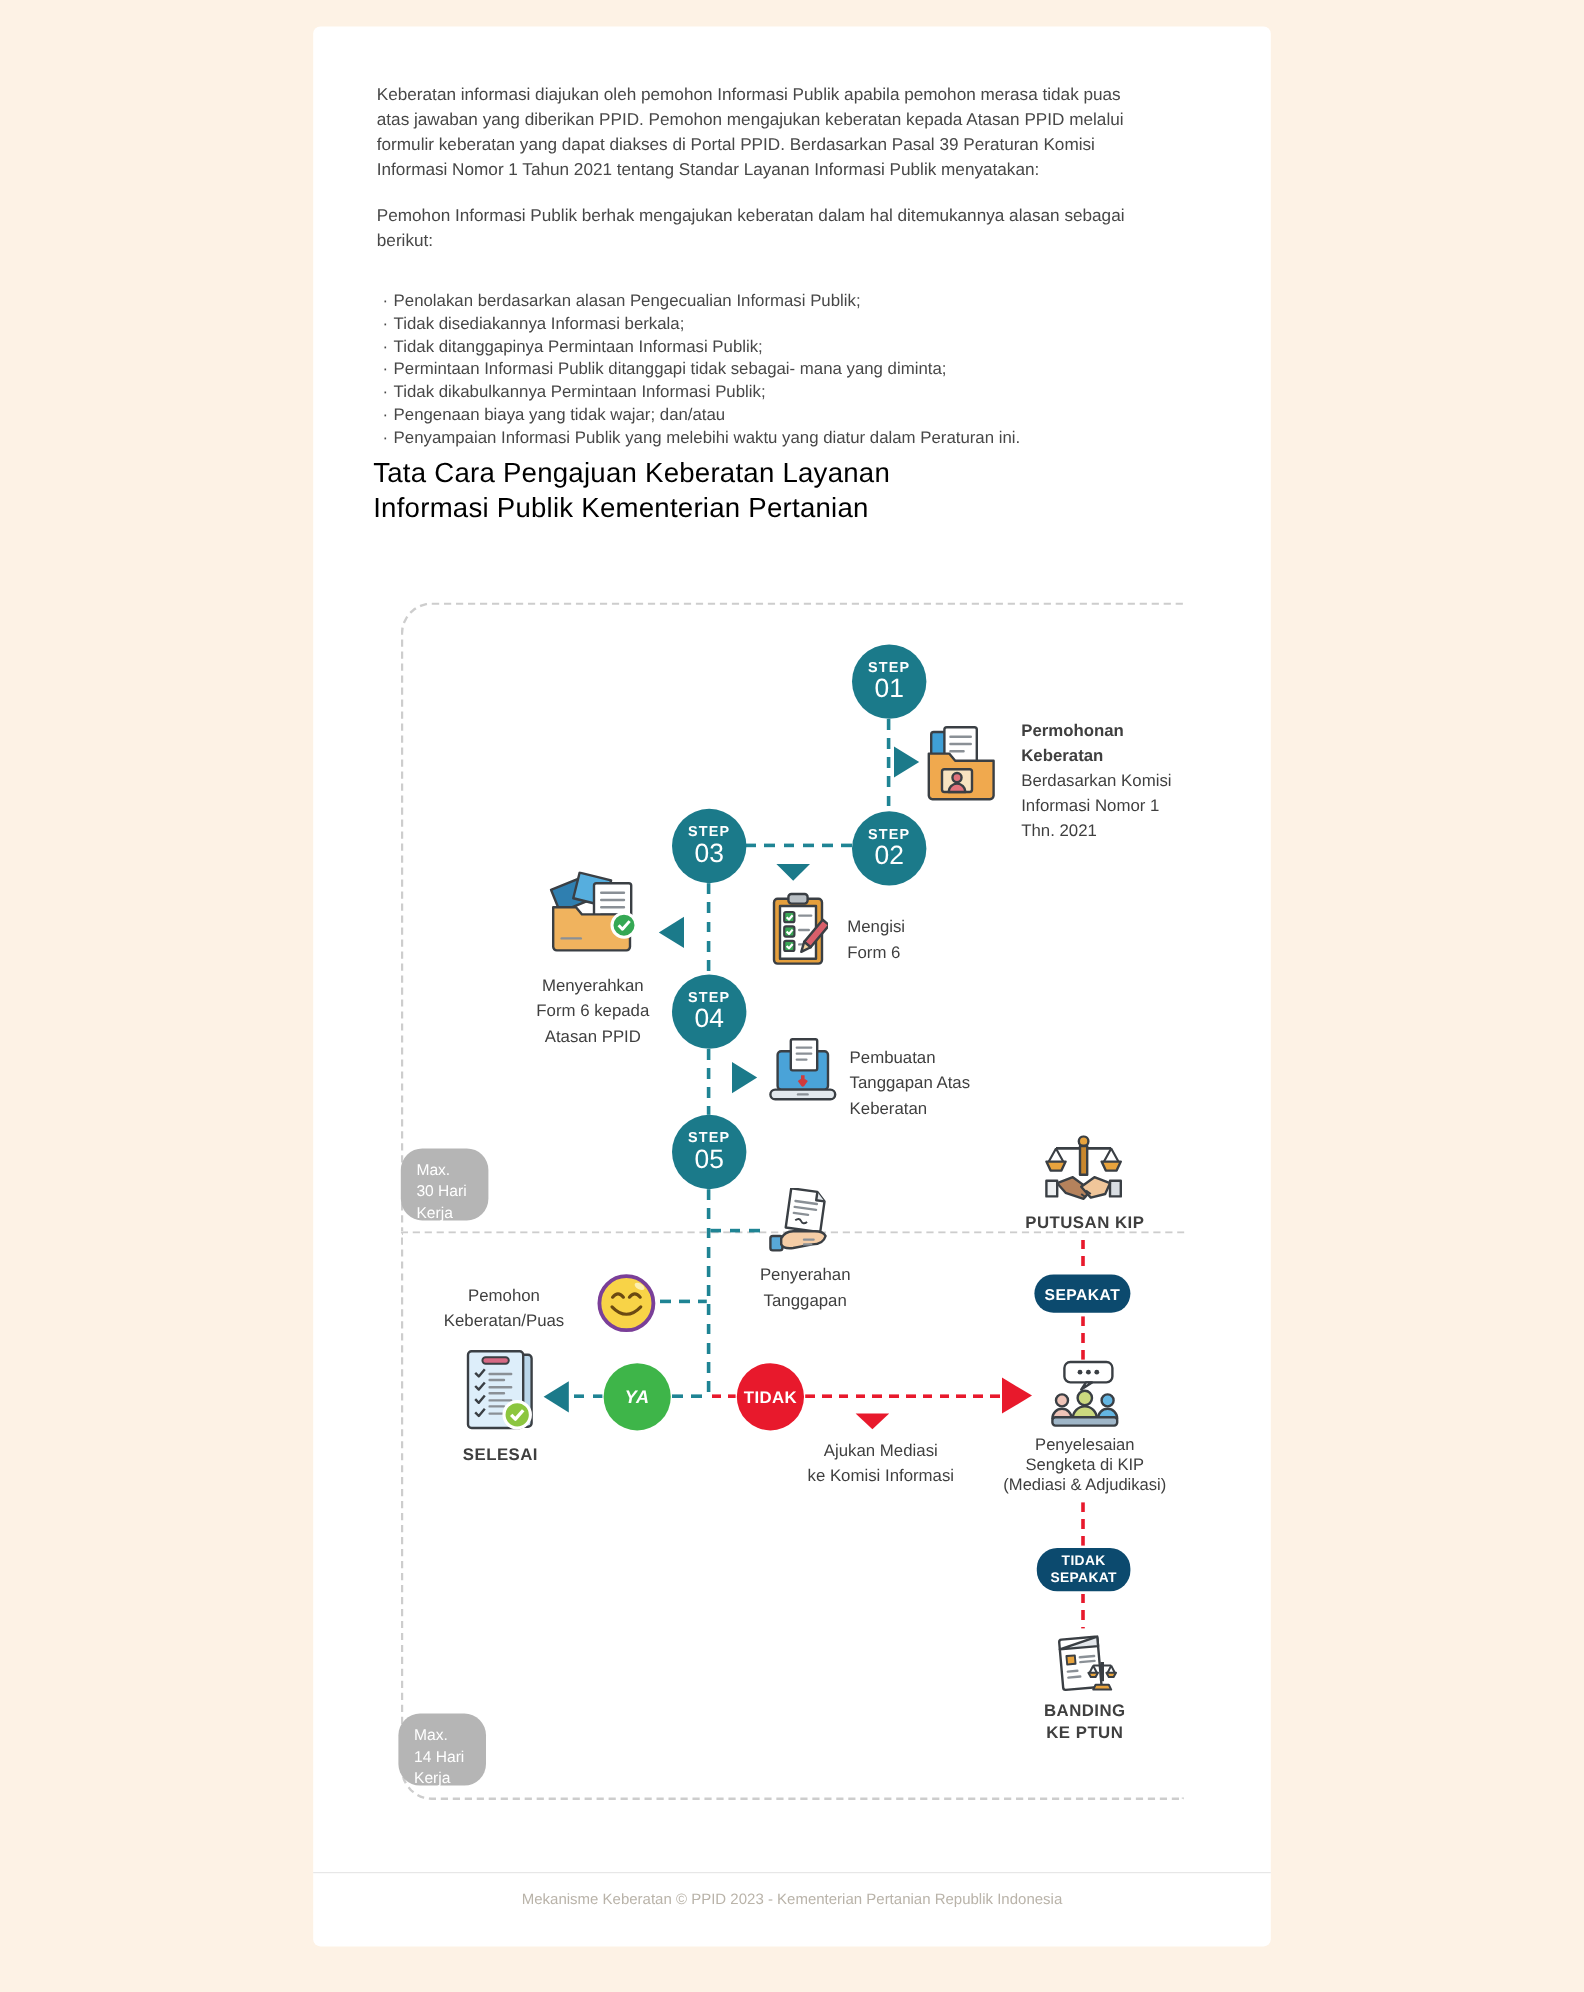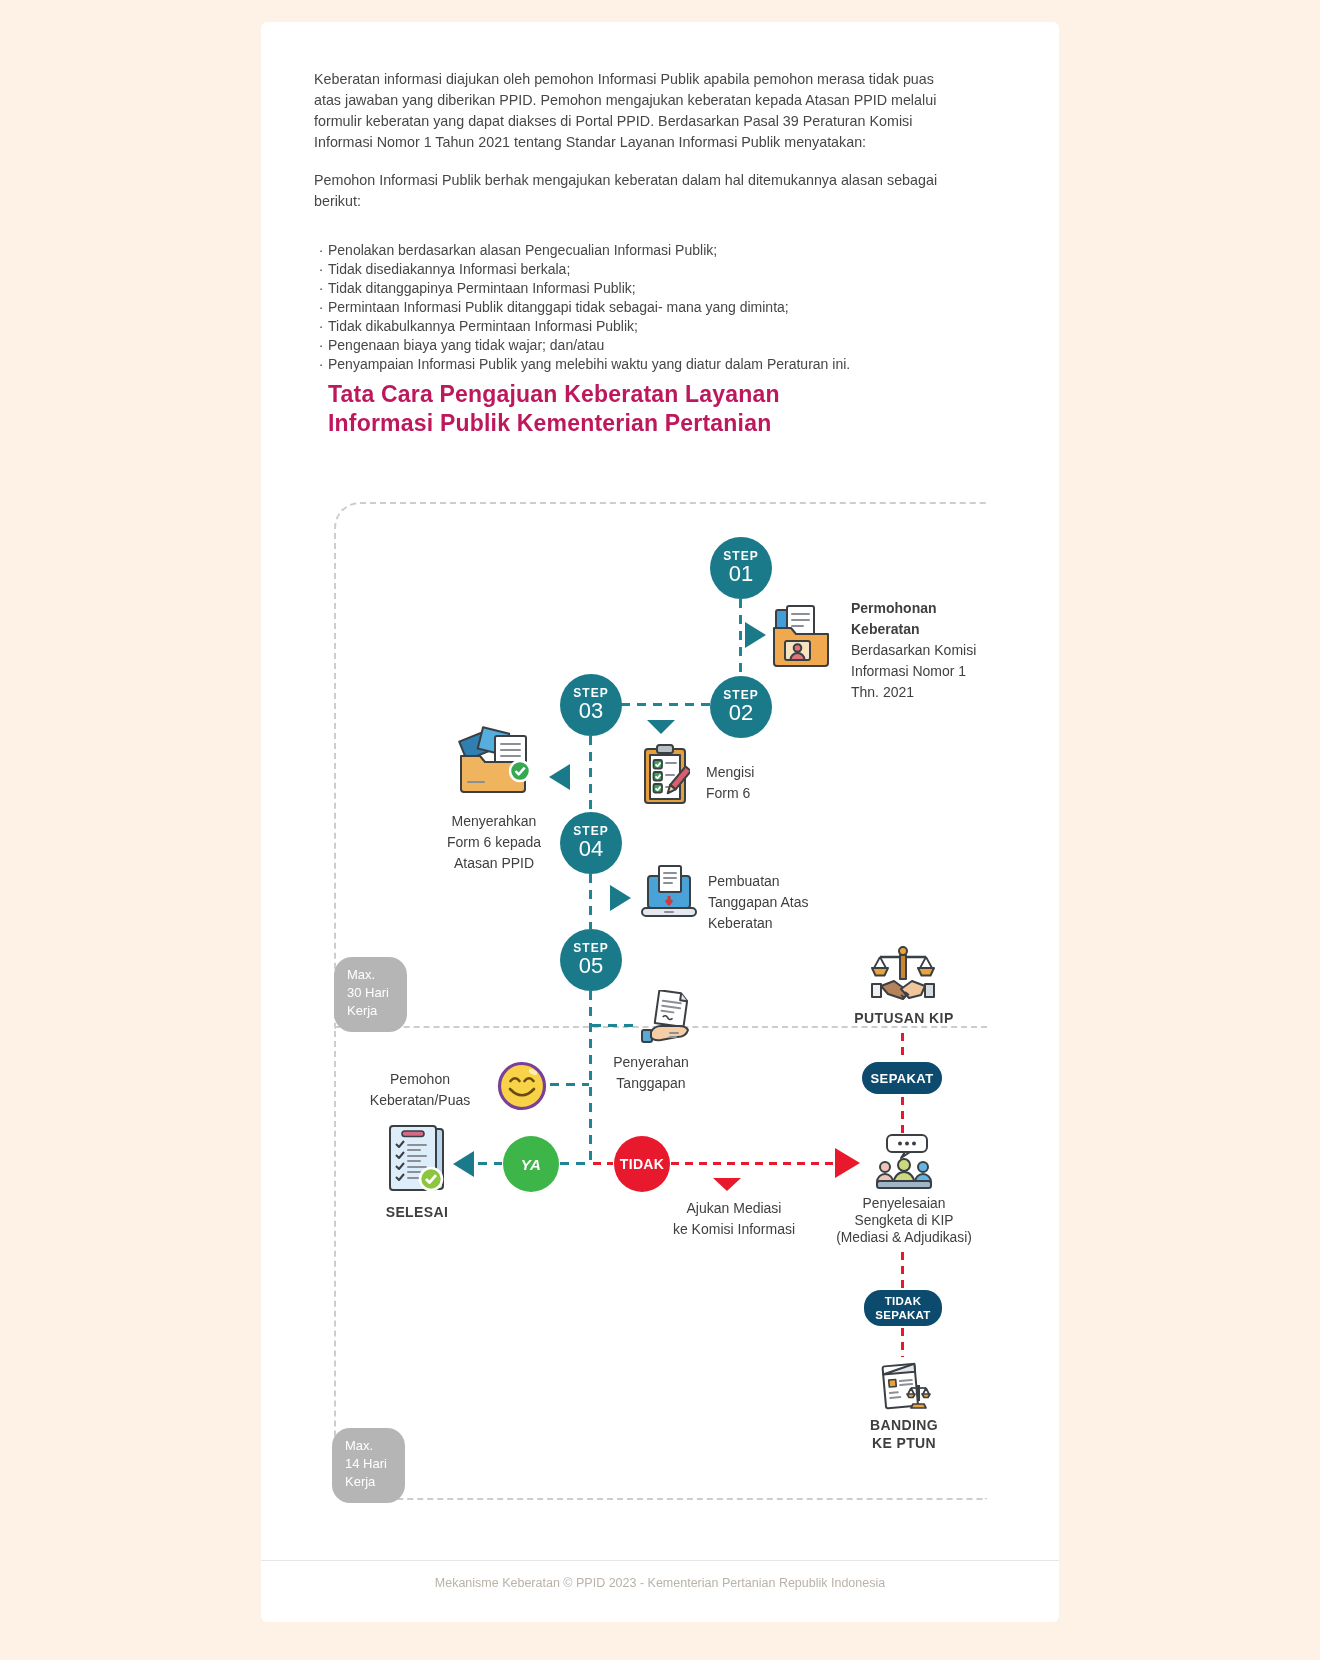--- a/index.html
+++ b/index.html
@@ -6,21 +6,21 @@
   html,body { width:1320px; height:1660px; }
   body { background:#fdf2e5; font-family:"Liberation Sans", sans-serif; position:relative; }
   .card { position:absolute; left:261px; top:22px; width:798px; height:1600px; background:#ffffff; border-radius:6px; }
 
   
   .content-top { position:absolute; left:53px; top:47px; width:648px; color:#474747; font-size:14.3px; line-height:21px; }
   .p2 { margin-top:17px; }
   .bullets { margin-top:29px; }
   .bullet-row { display:flex; line-height:19px; font-size:14px; }
   .bullet-row .dot { width:14px; text-align:center; flex:0 0 14px; color:#474747; }
-  .heading { position:absolute; left:67px; top:358px; font-size:23px; line-height:29px; font-weight:700; color:#be185d; letter-spacing:0.2px; }
+  .heading { position:absolute; left:50px; top:358px; font-size:23px; line-height:29px; font-weight:400; color:#000000; letter-spacing:0.2px; }
 
   
   .flow { position:absolute; left:0; top:458px; width:798px; height:1040px; }
   .abs { position:absolute; }
 
   .sec { position:absolute; border:2px dashed #cdcdcd; }
   .sec1 { left:73px; top:22px; width:653px; height:524px; border-right:none; border-bottom:none; border-top-left-radius:26px; }
   .sec2 { left:73px; top:546px; width:653px; height:474px; border-right:none; border-bottom-left-radius:26px; }
 
   .tdash-h { position:absolute; height:3px; background:repeating-linear-gradient(90deg,#1f8494 0 9px,transparent 9px 16px); }
@@ -36,21 +36,21 @@
   .decision { position:absolute; width:56px; height:56px; border-radius:50%; color:#fff; font-weight:bold;
               display:flex; align-items:center; justify-content:center; }
   .dec-ya { background:#3eb549; font-size:15px; letter-spacing:0.5px; }
   .dec-tidak { background:#e8192c; font-size:14px; letter-spacing:0.3px; }
 
   .pill { position:absolute; background:#0c4a6e; color:#fff; font-weight:bold; border-radius:17px;
           display:flex; flex-direction:column; align-items:center; justify-content:center; text-align:center; }
   .pill-sepakat { left:601px; top:582px; width:80px; height:32px; font-size:13px; letter-spacing:0.4px; }
   .pill-tidak-sepakat { left:603px; top:810px; width:78px; height:36px; font-size:11.5px; line-height:1.25; letter-spacing:0.3px; }
 
-  .badge { position:absolute; width:73px; height:75px; background:#b5b5b5; border-radius:18px; color:#fff;
+  .badge { position:absolute; width:73px; height:60px; background:#b5b5b5; border-radius:18px; color:#fff;
            font-size:13px; line-height:18px; padding:9px 0 0 13px; }
 
   .lbl { position:absolute; color:#3f3f3f; font-size:14px; line-height:21px; }
   .lbl-b { font-weight:bold; }
   .lbl-c { text-align:center; }
 
   
   .arr { position:absolute; width:0; height:0; }
   .arr-r  { border-top:13px solid transparent; border-bottom:13px solid transparent; border-left:21px solid #1b7a8a; }
   .arr-l  { border-top:13px solid transparent; border-bottom:13px solid transparent; border-right:21px solid #1b7a8a; }
@@ -247,21 +247,21 @@
             <path d="M39 2v7h7" fill="#e6eaee"></path>
             <path class="ln" d="M22 12h18M22 17h18M22 22h12" fill="none"></path>
             <path d="M24 28q3-3 5 0t5 0" stroke="#3a3f44" fill="none" stroke-width="1.6"></path>
           </g>
           <rect x="2" y="40" width="10" height="12" rx="2" fill="#58a8d8"></rect>
           <path d="M11 42q3-6 10-6h18q7 0 9 4-2 7-11 7l-16 3q-8 1-10-3z" fill="#f5cda6"></path>
           <path class="ln" d="M30 43h8M30 47h6" stroke="#c99a6b" fill="none"></path>
         </g>
       </svg>
     </span>
-    <div class="lbl lbl-c" style="left:340px; top:572px; width:100px;">
+    <div class="lbl lbl-c" style="left:360px; top:572px; width:100px;">
       <div>Penyerahan</div>
       <div>Tanggapan</div>
     </div>
 
     <span class="abs" style="left:235px; top:580px;">
       <svg width="52" height="52" viewBox="0 0 52 52">
         <circle cx="26" cy="26" r="22.5" fill="#f8d347" stroke="#7a3f98" stroke-width="3.2"></circle>
         <path d="M14.5 21q4.5-5.5 9 0M28.5 21q4.5-5.5 9 0" stroke="#6b4a12" stroke-width="2.6" fill="none" stroke-linecap="round"></path>
         <path d="M14 29q12 12.5 24 0" stroke="#6b4a12" stroke-width="2.6" fill="none" stroke-linecap="round"></path>
         <ellipse cx="37" cy="12" rx="4.5" ry="2.4" fill="#fdf0b0" transform="rotate(28 37 12)"></ellipse>

